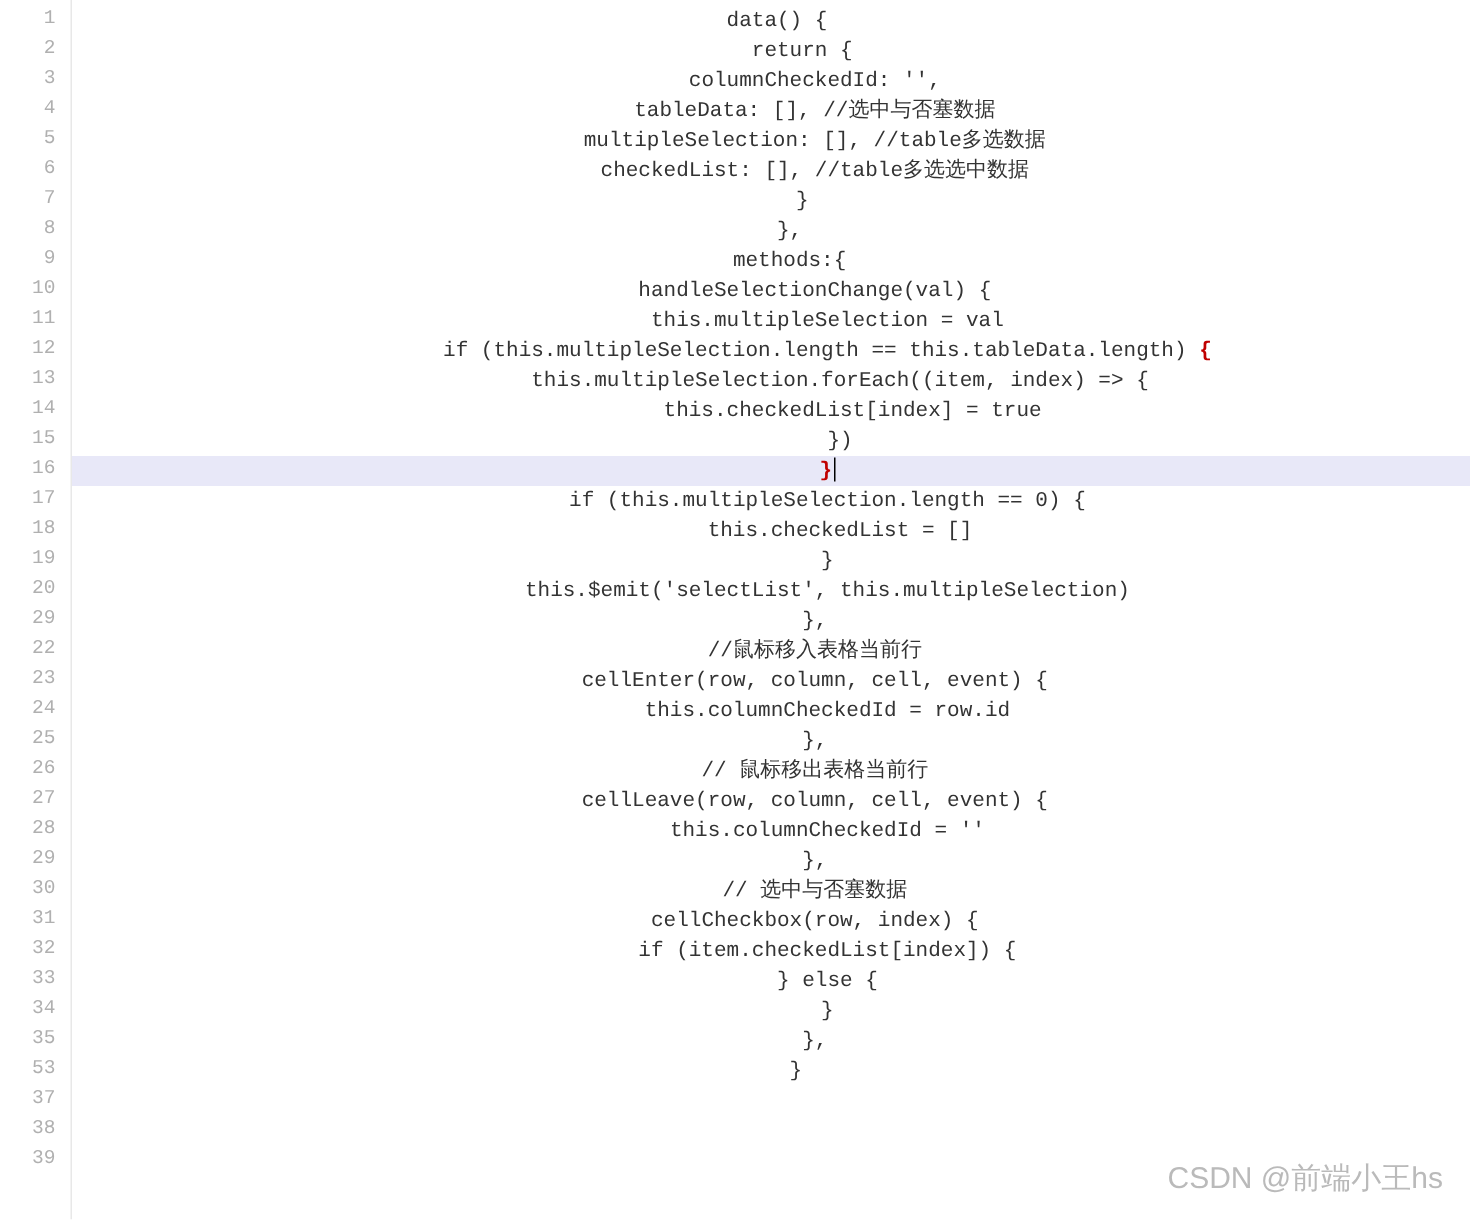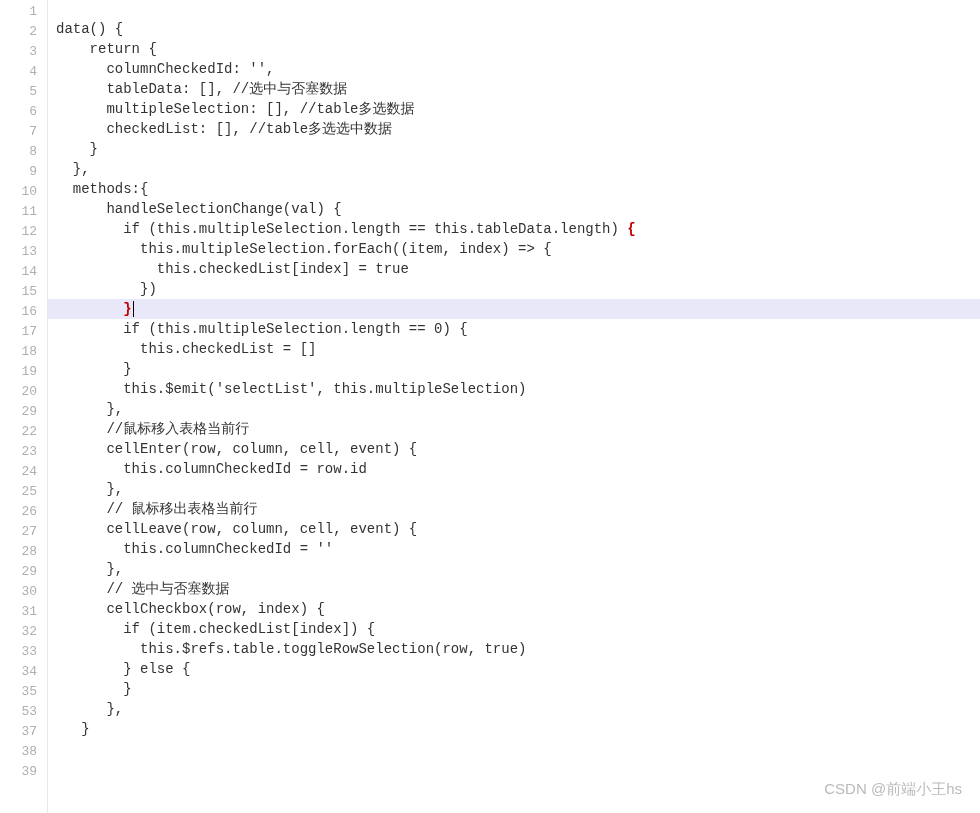--- a/index.html
+++ b/index.html
@@ -27,23 +27,24 @@
   .line-number {
     height: 20px;
     line-height: 20px;
     text-align: right;
     padding-right: 10px;
     color: #b0b0b0;
     font-size: 13px;
   }
   .code-area {
     flex: 1;
-    padding-top: 19px;
+    padding-top: 4px;
     padding-left: 8px;
     position: relative;
+    text-align: center;
   }
   .code-line {
     height: 20px;
     line-height: 20px;
     white-space: pre;
     color: #333333;
     font-family: Consolas, 'Courier New', monospace;
   }
   .code-line.highlighted {
     background: #e8e8f8;
@@ -59,21 +60,21 @@
     background: #000000;
     vertical-align: middle;
     margin-left: 1px;
   }
   .watermark {
     position: absolute;
     right: 18px;
     bottom: 14px;
     color: rgba(140,140,140,0.6);
     font-family: Arial, sans-serif;
-    font-size: 15px;
+    font-size: 20px;
     pointer-events: none;
   }
 </style>
 </head>
 <body>
 
 <div class="editor">
   <div class="gutter" id="gutter">
       <div class="line-number">1</div>
       <div class="line-number">2</div>
@@ -119,20 +120,21 @@
       <div class="code-line"><span>data() {</span></div>
       <div class="code-line"><span>    return {</span></div>
       <div class="code-line"><span>      columnCheckedId: '',</span></div>
       <div class="code-line"><span>      tableData: [], //选中与否塞数据</span></div>
       <div class="code-line"><span>      multipleSelection: [], //table多选数据</span></div>
       <div class="code-line"><span>      checkedList: [], //table多选选中数据</span></div>
       <div class="code-line"><span>    }</span></div>
       <div class="code-line"><span>  },</span></div>
       <div class="code-line"><span>  methods:{</span></div>
       <div class="code-line"><span>      handleSelectionChange(val) {</span></div>
+      <div class="code-line"><span>        this.multipleSelection = val</span></div>
       <div class="code-line"><span>        if (this.multipleSelection.length == this.tableData.length) </span><span class="brace-red">{</span></div>
       <div class="code-line"><span>          this.multipleSelection.forEach((item, index) =&gt; {</span></div>
       <div class="code-line"><span>            this.checkedList[index] = true</span></div>
       <div class="code-line"><span>          })</span></div>
       <div class="code-line highlighted"><span>        </span><span class="brace-red">}</span><span class="cursor"></span></div>
       <div class="code-line"><span>        if (this.multipleSelection.length == 0) {</span></div>
       <div class="code-line"><span>          this.checkedList = []</span></div>
       <div class="code-line"><span>        }</span></div>
       <div class="code-line"><span>        this.$emit('selectList', this.multipleSelection)</span></div>
       <div class="code-line"><span>      },</span></div>
@@ -140,21 +142,20 @@
       <div class="code-line"><span>      cellEnter(row, column, cell, event) {</span></div>
       <div class="code-line"><span>        this.columnCheckedId = row.id</span></div>
       <div class="code-line"><span>      },</span></div>
       <div class="code-line"><span>      // 鼠标移出表格当前行</span></div>
       <div class="code-line"><span>      cellLeave(row, column, cell, event) {</span></div>
       <div class="code-line"><span>        this.columnCheckedId = ''</span></div>
       <div class="code-line"><span>      },</span></div>
       <div class="code-line"><span>      // 选中与否塞数据</span></div>
       <div class="code-line"><span>      cellCheckbox(row, index) {</span></div>
       <div class="code-line"><span>        if (item.checkedList[index]) {</span></div>
-      <div class="code-line"><span>          this.$refs.table.toggleRowSelection(row, true)</span></div>
       <div class="code-line"><span>        } else {</span></div>
       <div class="code-line"><span>        }</span></div>
       <div class="code-line"><span>      },</span></div>
       <div class="code-line"><span>   }</span></div>
       <div class="code-line"><span></span></div>
     </div>
 </div>
 
 <div class="watermark">CSDN @前端小王hs</div>
 

